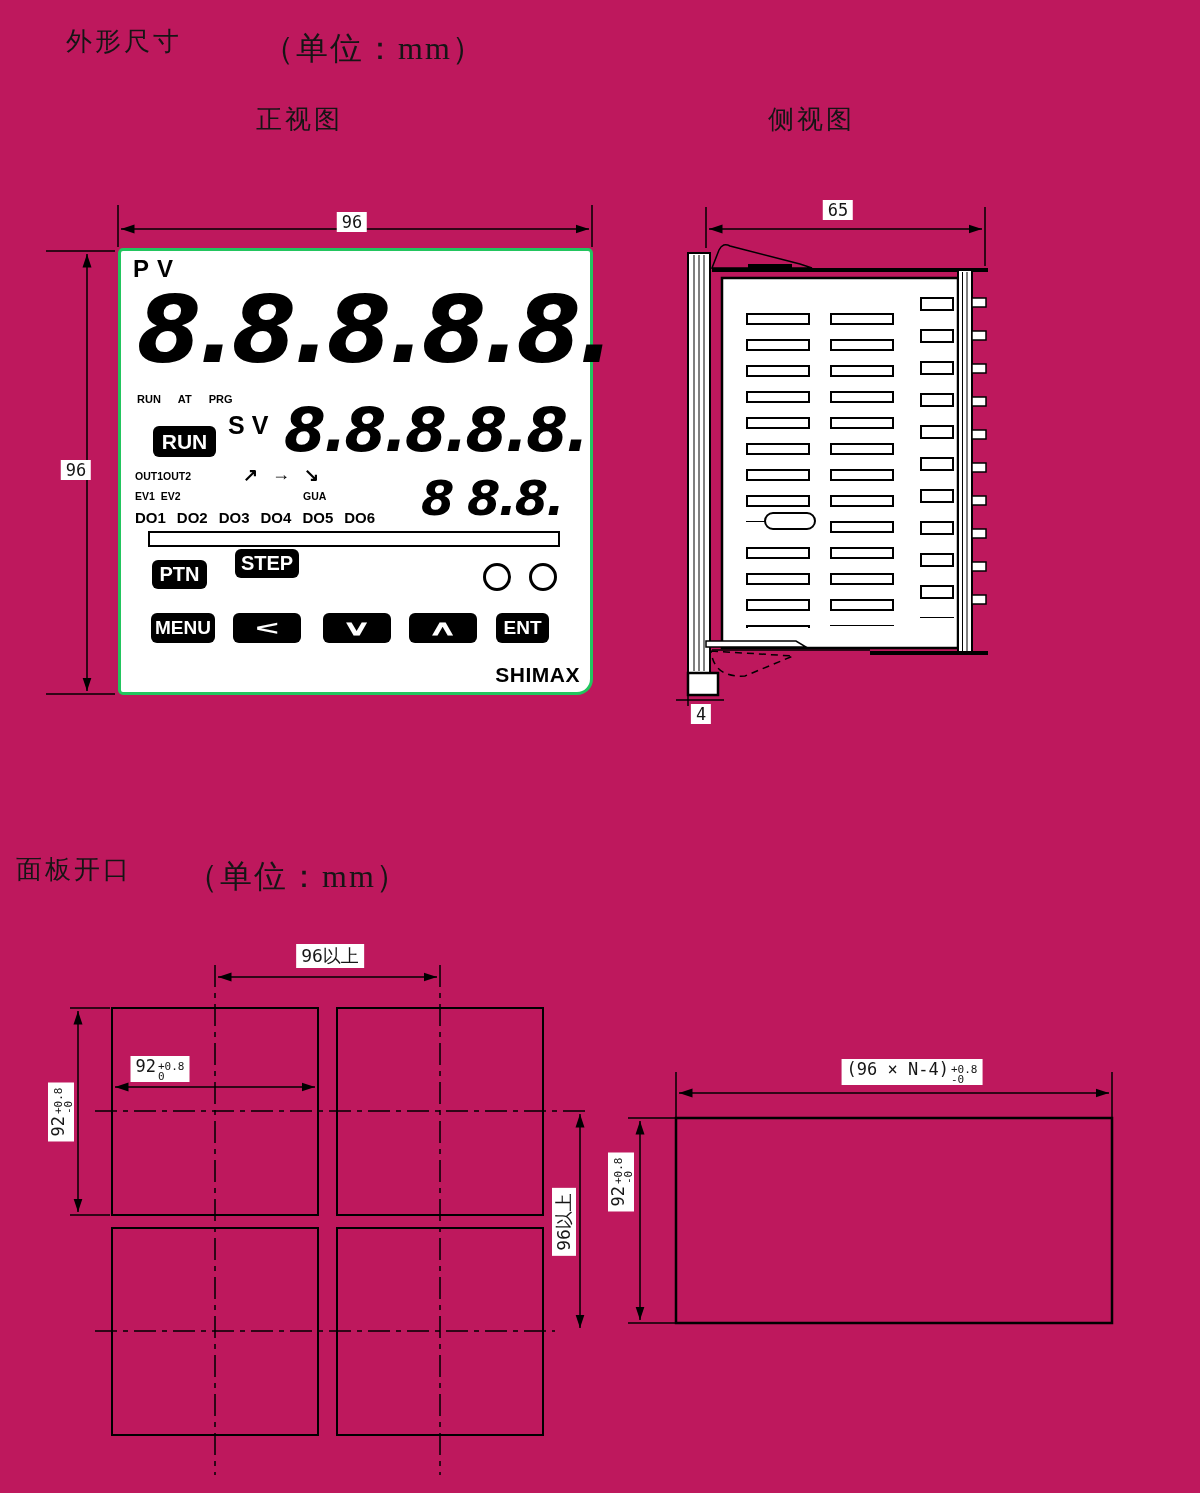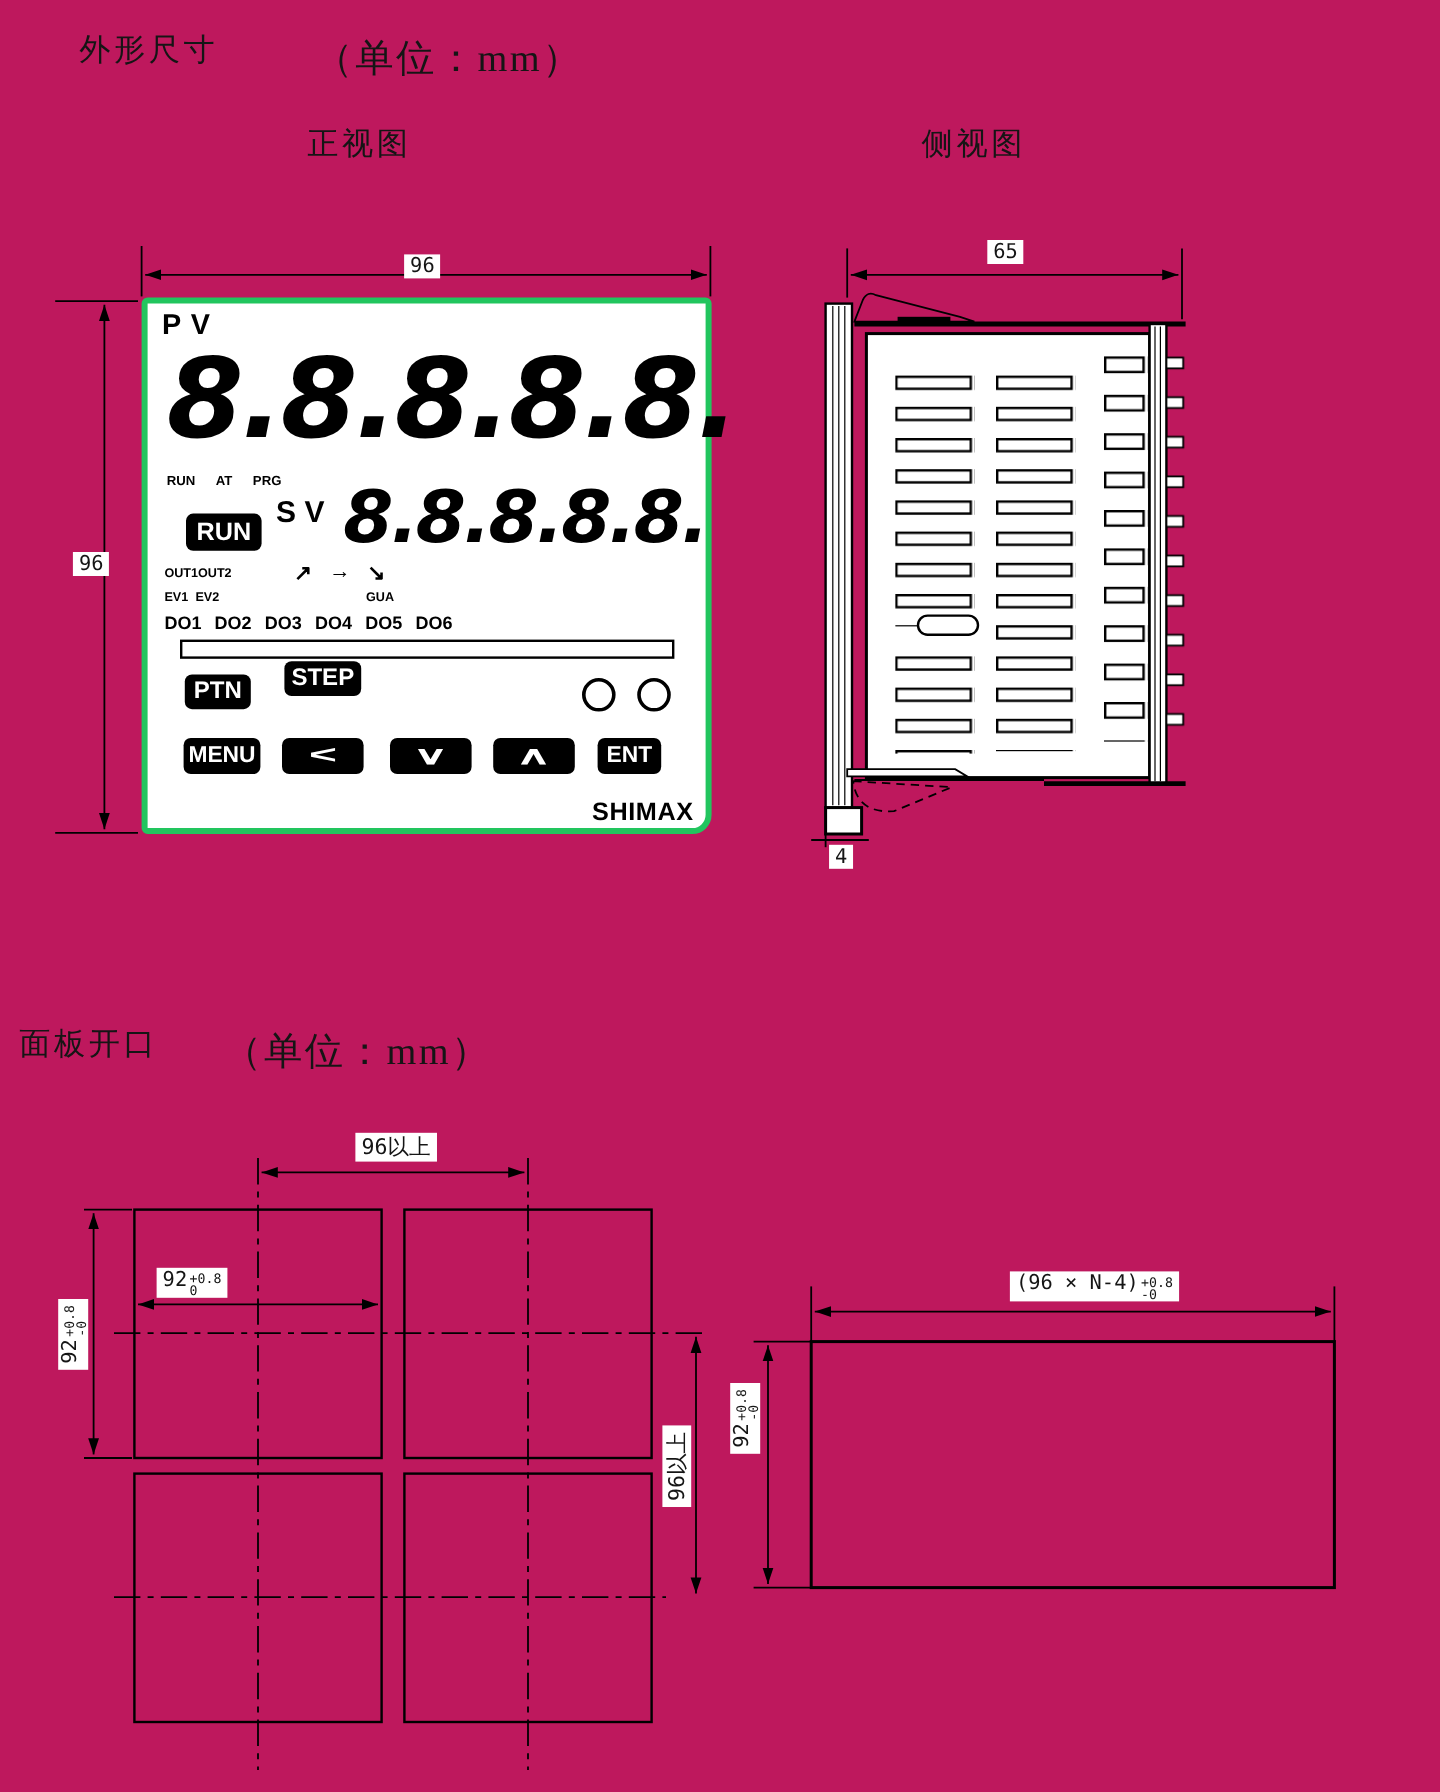--- a/index.html
+++ b/index.html
@@ -9,21 +9,21 @@
   svg{position:absolute;left:0;top:0;}
   .cjk{font-family:"Liberation Serif","DejaVu Serif",serif;color:#151515;}
   .h1{font-size:26px;letter-spacing:3px;}
   .h2{font-size:32px;letter-spacing:2px;}
   .dimlbl{transform:translate(-50%,-50%);background:#fff;padding:0 5px;white-space:nowrap;
           font-family:"DejaVu Sans Mono",monospace;font-size:17px;color:#151515;}
   .rot{transform:translate(-50%,-50%) rotate(-90deg);}
   .tol{display:inline-flex;flex-direction:column;font-size:11px;line-height:10px;
        margin-left:2px;vertical-align:2px;font-family:"DejaVu Sans Mono",monospace;}
   
-  #panel{left:118px;top:248px;width:475px;height:447px;background:#fff;border:5px solid #22c55e;
+  #panel{left:118px;top:248px;width:475px;height:447px;background:#fff;border:3px solid #22c55e;
          border-radius:5px 5px 16px 5px;box-sizing:border-box;z-index:2;}
   .seg{font-family:"DejaVu Sans",sans-serif;font-weight:bold;font-style:italic;
        letter-spacing:-2px;color:#000;white-space:pre;}
   .lbl{font-weight:bold;color:#000;}
   .ind{font-size:11px;font-weight:bold;color:#000;display:flex;}
   .btn{background:#000;color:#fff;display:flex;align-items:center;justify-content:center;
        border-radius:6px;font-weight:bold;box-sizing:border-box;}
   .wide{display:inline-block;transform:scaleX(1.9);}
   .circ{width:28px;height:28px;border:3.5px solid #000;border-radius:50%;background:#fff;box-sizing:border-box;}
   .bar{border:2.5px solid #000;background:#fff;box-sizing:border-box;}
@@ -179,20 +179,21 @@
 
     <div class="abs ind" style="left:14px;top:219px;gap:0;font-size:10.5px">
       <span>OUT1</span>
       <span>OUT2</span>
     </div>
     <div class="abs ind" style="left:122px;top:213px;gap:14px;font-size:18px">
       <span>↗</span>
       <span>→</span>
       <span>↘</span>
     </div>
+    <div class="abs seg" style="left:300px;top:220px;font-size:48px;line-height:54px">8 8.8.</div>
 
     <div class="abs ind" style="left:14px;top:239px;gap:6px;font-size:10.5px">
       <span>EV1</span>
       <span>EV2</span>
     </div>
     <div class="abs ind" style="left:182px;top:239px;font-size:10.5px">GUA</div>
 
     <div class="abs ind" style="left:14px;top:258px;gap:11px;font-size:15px">
       <span>DO1</span>
       <span>DO2</span>

